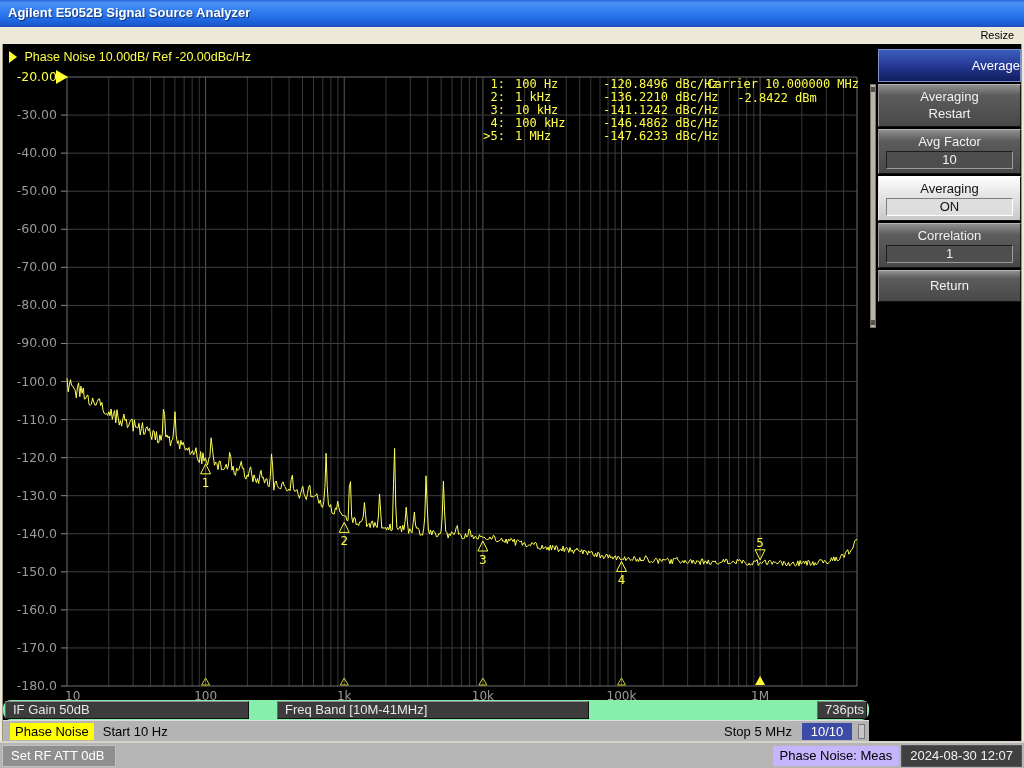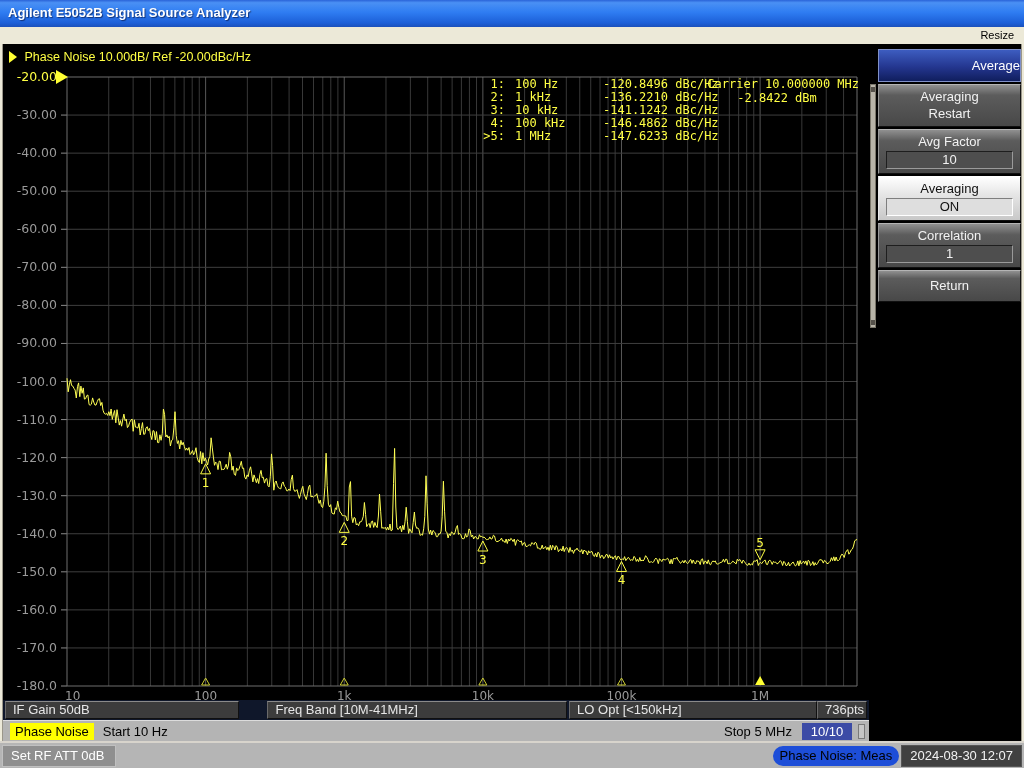--- a/index.html
+++ b/index.html
@@ -24,22 +24,22 @@
   #plot-svg{position:absolute;left:0;top:0;}
   .carrier{position:absolute;top:-5px;right:10px;color:#ffff44;font-size:12px;
     font-family:"DejaVu Sans Mono",monospace;white-space:pre;}
   .carrier .pwr{margin-left:30px;}
   .marker-table{position:absolute;left:466px;top:10px;color:#ffff44;font-size:12px;line-height:13px;
     font-family:"DejaVu Sans Mono",monospace;white-space:pre;}
   .mk-id{display:inline-block;width:36px;text-align:right;}
   .mk-freq{display:inline-block;width:80px;margin-left:10px;}
   .mk-val{margin-left:8px;}
   
-  .bar1{height:20px;background:#0f172a;display:flex;align-items:stretch;padding:1px 2px;gap:0;
-    font-size:13px;color:#e6e6e6;}
+  .bar1{height:20px;background:#86efac;display:flex;align-items:stretch;padding:1px 2px;gap:0;
+    font-size:13px;color:#e6e6e6;border-radius:8px;}
   .chip1{background:#3c3c3c;border-top:1px solid #8a8a8a;border-left:1px solid #6a6a6a;
     border-right:1px solid #101010;border-bottom:1px solid #101010;padding:0 7px;line-height:16px;white-space:nowrap;}
   .w-ifgain{width:244px;} .w-band{width:312px;margin-left:28px;} .w-lo{width:258px;margin-left:2px;}
   .spacer{flex:1;}
   .w-pts{width:50px;text-align:right;}
   .bar2{height:21px;background:#b4b4b4;border-top:1px solid #dcdcdc;display:flex;align-items:center;
     font-size:13px;color:#000;padding:0 4px 0 7px;}
   .mode-chip{background:#ffff00;color:#000;padding:0 5px;line-height:17px;}
   .start-label{margin-left:9px;}
   .stop-label{margin-left:auto;margin-right:10px;}
@@ -63,21 +63,21 @@
     border-bottom:1px solid #9a9a9a;border-right:1px solid #9a9a9a;
     line-height:16px;}
   .sb-btn.active{background:linear-gradient(180deg,#ffffff 0%,#e6e6e6 40%,#c8c8c8 100%);color:#101010;
     border-top:1px solid #fff;border-left:1px solid #e8e8e8;}
   .sb-btn.active .sb-value{background:#dedede;border-top:1px solid #7e7e7e;border-left:1px solid #7e7e7e;
     border-bottom:1px solid #fff;border-right:1px solid #fff;}
   
   .statusbar{position:absolute;left:0;top:741px;width:1024px;height:27px;background:#b5b5b5;
     border-top:2px solid #d8d4cc;display:flex;align-items:center;gap:2px;padding:0 2px;font-size:13px;}
   .msg-chip{background:#8f8f8f;color:#fff;border:1px solid #c0c0c0;padding:0 8px;line-height:20px;width:114px;}
-  .meas-chip{background:#1d4ed8;color:#000;padding:0 7px;line-height:20px;white-space:nowrap;border-radius:10px;}
+  .meas-chip{background:#c4b5fd;color:#000;padding:0 7px;line-height:20px;white-space:nowrap;}
   .ind{background:#414141;color:#7e7e7e;border:1px solid #565656;padding:0 6px;line-height:20px;white-space:nowrap;}
   .ind.active{background:#3c4ba6;color:#fff;border-color:#5a66b8;}
   .datetime{background:#404040;color:#f2f2f2;border:1px solid #565656;padding:0 8px;line-height:20px;
     margin-left:0;white-space:nowrap;}
 </style>
 </head>
 <body>
 
 <div class="screen">
 
@@ -227,21 +227,20 @@
         <div class="carrier">
           <span>Carrier 10.000000 MHz</span>
           <span class="pwr">-2.8422 dBm</span>
         </div>
         <div class="marker-table" id="marker-table"><div><span class="mk-id"> 1:</span><span class="mk-freq">100 Hz</span><span class="mk-val">-120.8496 dBc/Hz</span></div><div><span class="mk-id"> 2:</span><span class="mk-freq">1 kHz</span><span class="mk-val">-136.2210 dBc/Hz</span></div><div><span class="mk-id"> 3:</span><span class="mk-freq">10 kHz</span><span class="mk-val">-141.1242 dBc/Hz</span></div><div><span class="mk-id"> 4:</span><span class="mk-freq">100 kHz</span><span class="mk-val">-146.4862 dBc/Hz</span></div><div><span class="mk-id">&gt;5:</span><span class="mk-freq">1 MHz</span><span class="mk-val">-147.6233 dBc/Hz</span></div></div>
       </div>
 
       <div class="bar1">
         <div class="chip1 w-ifgain">IF Gain 50dB</div>
         <div class="chip1 w-band">Freq Band [10M-41MHz]</div>
-        <div class="chip1 w-lo">LO Opt [&lt;150kHz]</div>
         <div class="spacer"></div>
         <div class="chip1 w-pts">736pts</div>
       </div>
 
       <div class="bar2">
         <span class="mode-chip">Phase Noise</span>
         <span class="start-label">Start 10 Hz</span>
         <span class="stop-label">Stop 5 MHz</span>
         <span class="avg-chip">10/10</span>
         <span class="splitter"></span>

